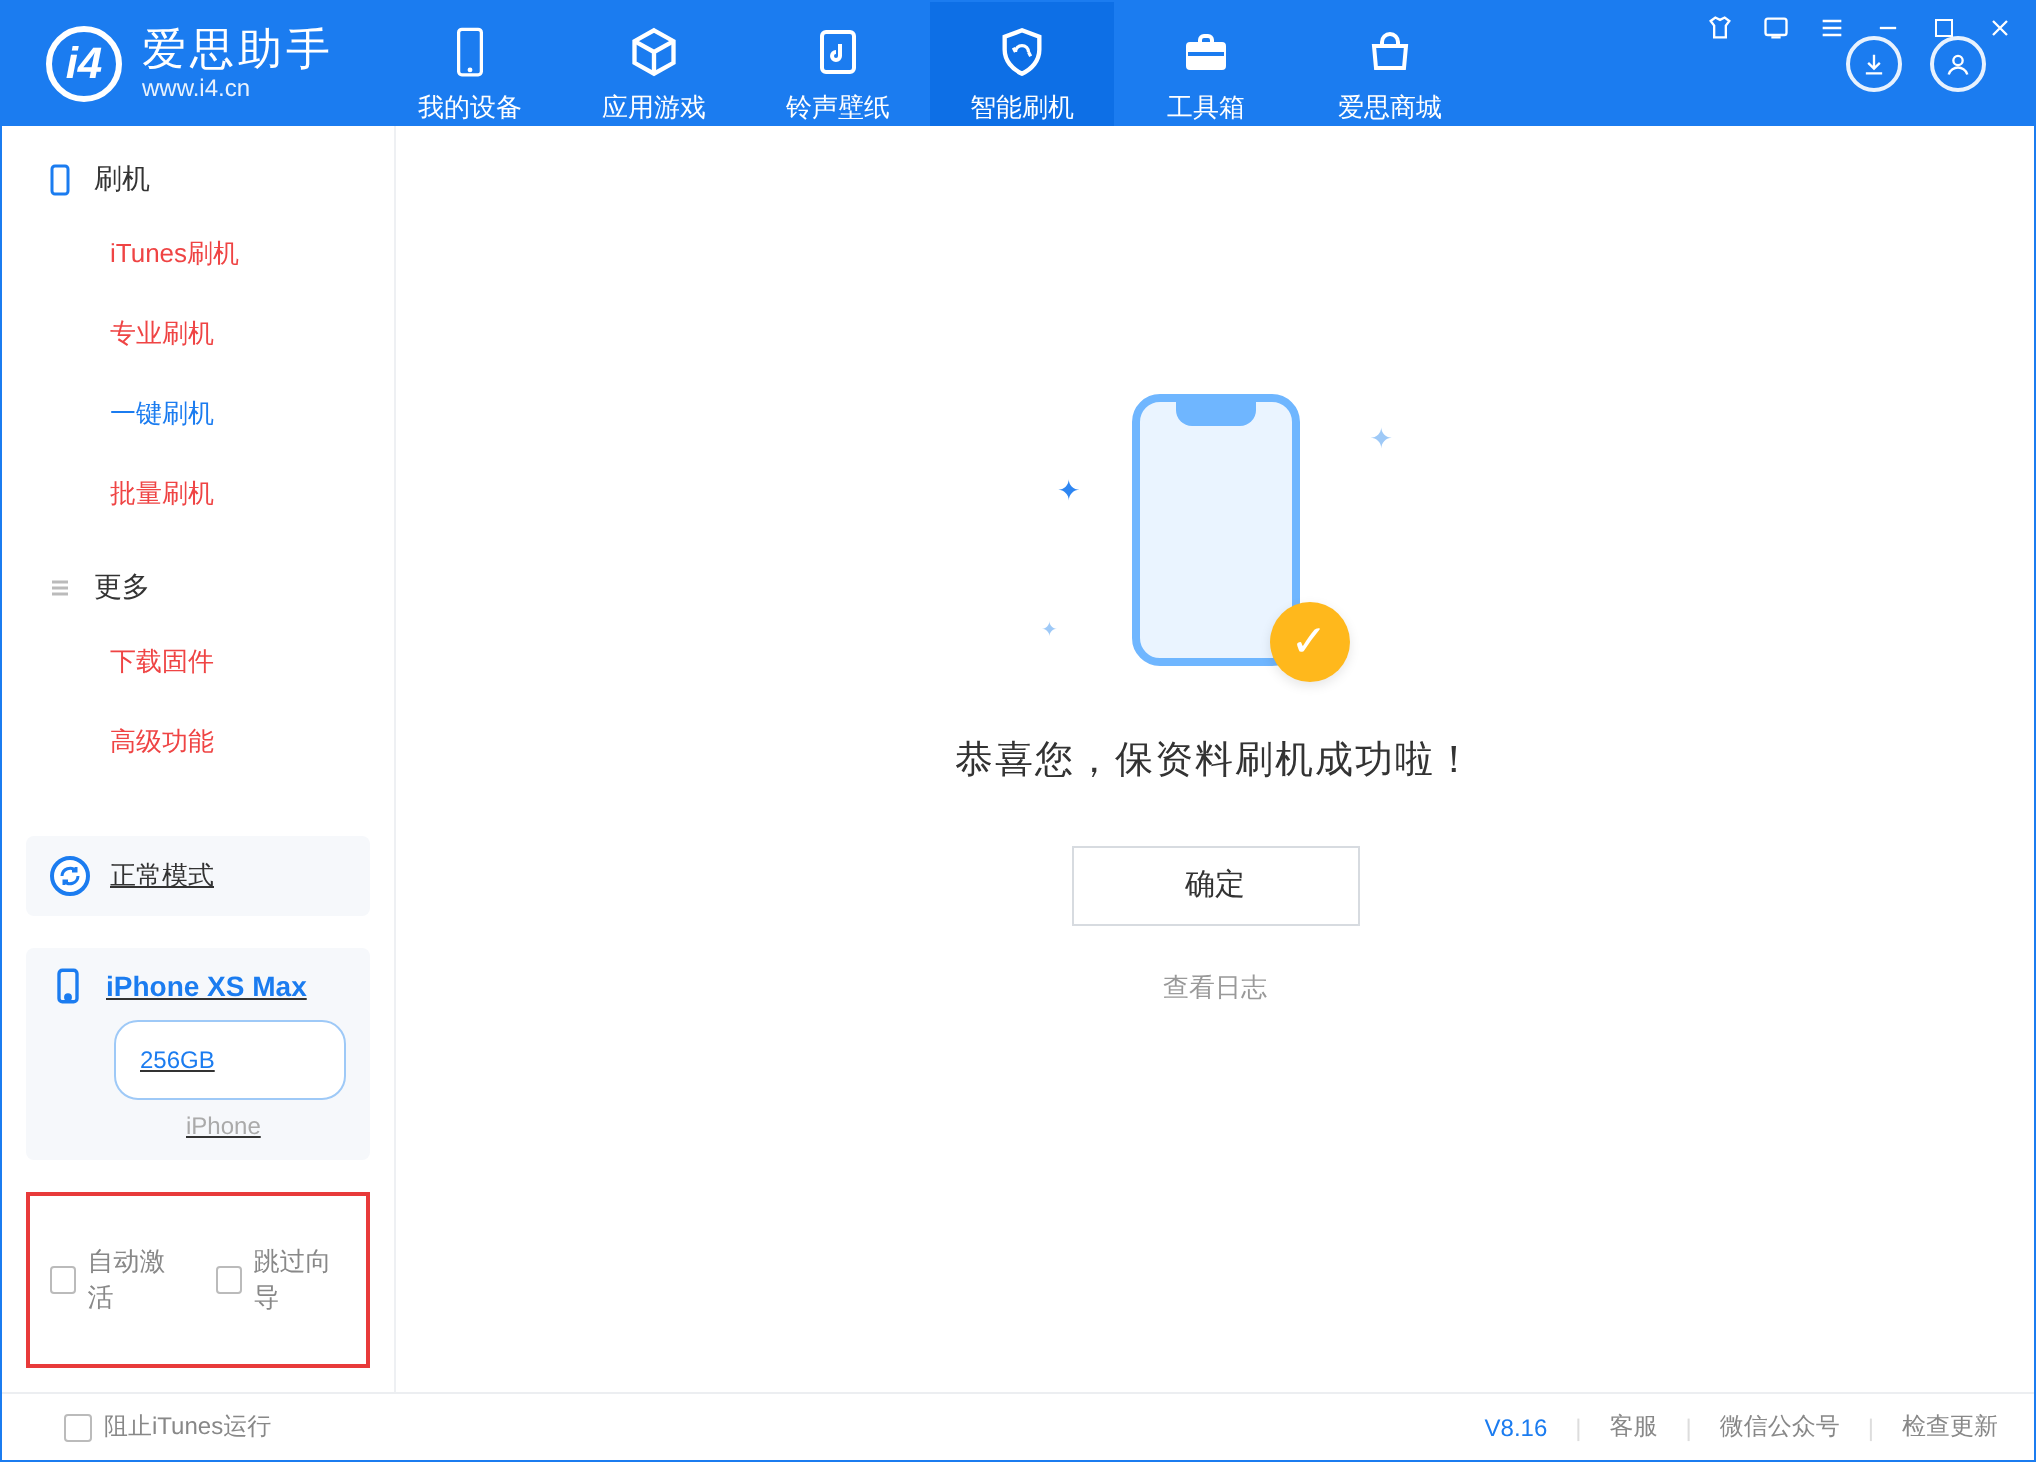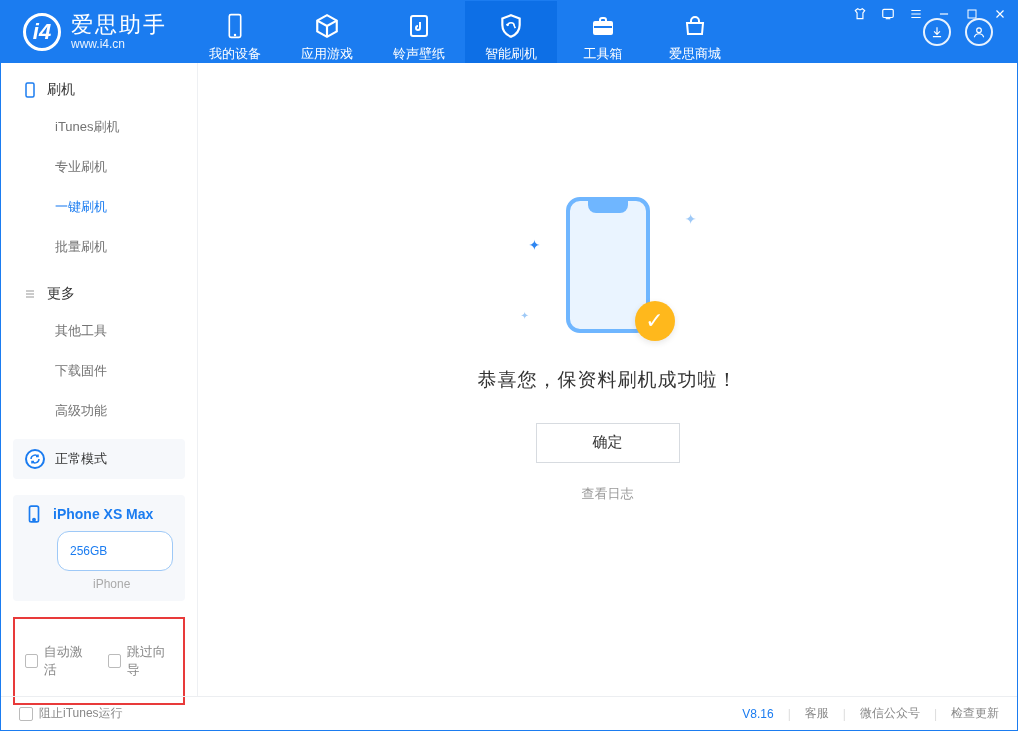--- a/index.html
+++ b/index.html
@@ -18,24 +18,24 @@
   .nav-icon { width: 26px; height: 26px; display: flex; align-items: center; justify-content: center; }
   .titlebar-controls { position: absolute; right: 8px; top: 4px; display: flex; gap: 10px; align-items: center; color: #fff; }
   .tb-btn { width: 18px; height: 18px; display: flex; align-items: center; justify-content: center; cursor: pointer; font-size: 14px; }
   .header-right-icons { margin-left: auto; display: flex; align-items: center; gap: 14px; padding-right: 24px; }
   .circle-btn { width: 28px; height: 28px; border: 2px solid rgba(255,255,255,.9); border-radius: 50%; display:flex; align-items:center; justify-content:center; cursor:pointer; }
   
   .body { flex: 1; display: flex; min-height: 0; }
   .sidebar { width: 197px; border-right: 1px solid #eef0f3; display: flex; flex-direction: column; background:#fff; }
   .side-group-title { display: flex; align-items: center; gap: 10px; padding: 18px 20px 8px 22px; color: #333; font-size: 14px; }
   .side-group-title .gicon { width: 14px; height: 14px; display:flex; align-items:center; justify-content:center; color:#1b7cf0; }
-  .side-item { padding: 11px 20px 11px 54px; color: #737373; font-size: 13px; cursor: pointer; }
+  .side-item { padding: 11px 20px 11px 54px; color: #ef4444; font-size: 13px; cursor: pointer; }
   .side-item.active { color: #1b7cf0; }
   .side-spacer { flex: 1; }
-  .mode-box, .device-box { margin: 8px 12px; padding: 10px 12px; border-radius: 4px; background: #f6f8fb; display: flex; flex-direction: column; gap: 4px; }
+  .mode-box, .device-box { margin: 8px 12px; padding: 10px 12px; border-radius: 4px; background: #f6f8fb; display: flex; flex-direction: column; gap: 4px; text-decoration: underline; }
   .mode-row { display:flex; align-items:center; gap:10px; color:#333; font-size:13px; }
   .mode-icon { width: 20px; height: 20px; border-radius:50%; background:#fff; border:2px solid #1b7cf0; display:flex;align-items:center;justify-content:center; color:#1b7cf0; font-size:11px; }
   .device-name { display:flex; align-items:center; gap:10px; color:#1b7cf0; font-weight: bold; font-size: 14px; }
   .device-phone-icon { width:18px; height:18px; display:flex; align-items:center; justify-content:center; }
   .capacity-badge { display:inline-block; margin-top:4px; margin-left:32px; padding:12px 12px; border:1px solid #9ec9f7; border-radius: 12px; color:#1b7cf0; font-size:12px; background:#fff; }
   .device-type { margin-left:28px; color:#aaa; font-size:12px; margin-top:2px;padding-left:40px; }
   .checkbox-strip { margin: 8px 12px 12px 12px; padding: 24px 10px; display:flex; gap: 18px; align-items:center; color:#888; font-size:13px; }
   .checkbox-strip.highlight { border: 2px solid #e83a3a; }
   .cb { width:14px; height:14px; border:1px solid #bbb; border-radius:2px; display:inline-block; }
   
@@ -193,21 +193,20 @@
       <div class="side-item">批量刷机</div>
 
       <div class="side-group-title">
         <span class="gicon" style="color:#bbb;">
             <svg width="14" height="12" viewBox="0 0 24 24" stroke="#bbb" stroke-width="3">
               <path d="M4 6h16M4 12h16M4 18h16"></path>
             </svg>
           </span>
         <span>更多</span>
       </div>
-      <div class="side-item">其他工具</div>
       <div class="side-item">下载固件</div>
       <div class="side-item">高级功能</div>
 
       <div class="side-spacer"></div>
 
       <div class="mode-box">
         <div class="mode-row">
           <span class="mode-icon">
             <svg width="12" height="12" viewBox="0 0 24 24" fill="none" stroke="#1b7cf0" stroke-width="3">
                 <path d="M4 12a8 8 0 0114-5M20 12a8 8 0 01-14 5"></path>
@@ -253,21 +252,21 @@
         <div class="sparkle s3">✦</div>
       </div>
       <div class="success-text">恭喜您，保资料刷机成功啦！</div>
       <button class="ok-btn">确定</button>
       <a class="log-link">查看日志</a>
     </div>
   </div>
 
   <div class="footer">
     <div class="f-left">
-      <label style="display:flex;align-items:center;gap:6px;cursor:pointer;">
+      <label style="display:flex;align-items:center;gap:6px;cursor:pointer;margin-left:13px;">
         <span class="cb"></span>
         <span>阻止iTunes运行</span>
       </label>
     </div>
     <div class="f-right">
       <span class="version">V8.16</span>
       <span class="f-sep">|</span>
       <a>客服</a>
       <span class="f-sep">|</span>
       <a>微信公众号</a>

